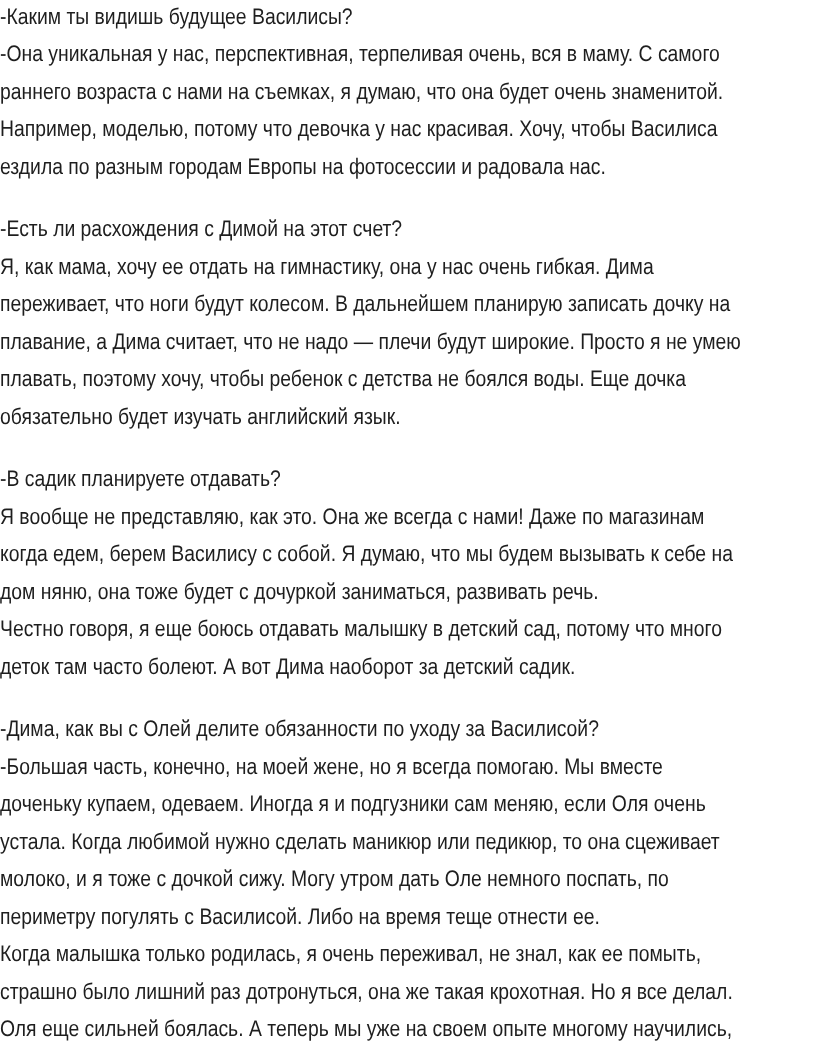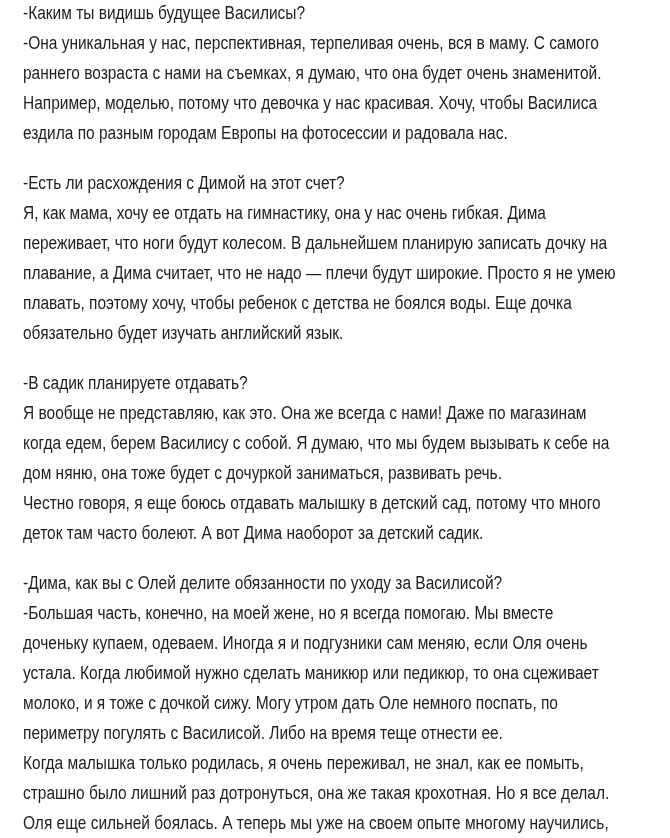--- a/index.html
+++ b/index.html
@@ -1,17 +1,17 @@
 <!DOCTYPE html>
 <html><head>
 <meta charset="utf-8">
 <style>
   html, body { margin:0; padding:0; background:#ffffff; }
   body { width:670px; height:838px; overflow:hidden; }
-  .page { position:relative; width:558px; height:838px;margin-left:23px; }
+  .page { position:relative; width:558px; height:838px; }
   .line {
     position:absolute; left:0; white-space:nowrap;
     font-family:"Liberation Sans", sans-serif;
     font-size:18px; color:#1e1e1e;
     transform-origin:0 0; transform:scaleX(0.86);
     line-height:22px;
   }
 </style>
 </head>
 <body>

